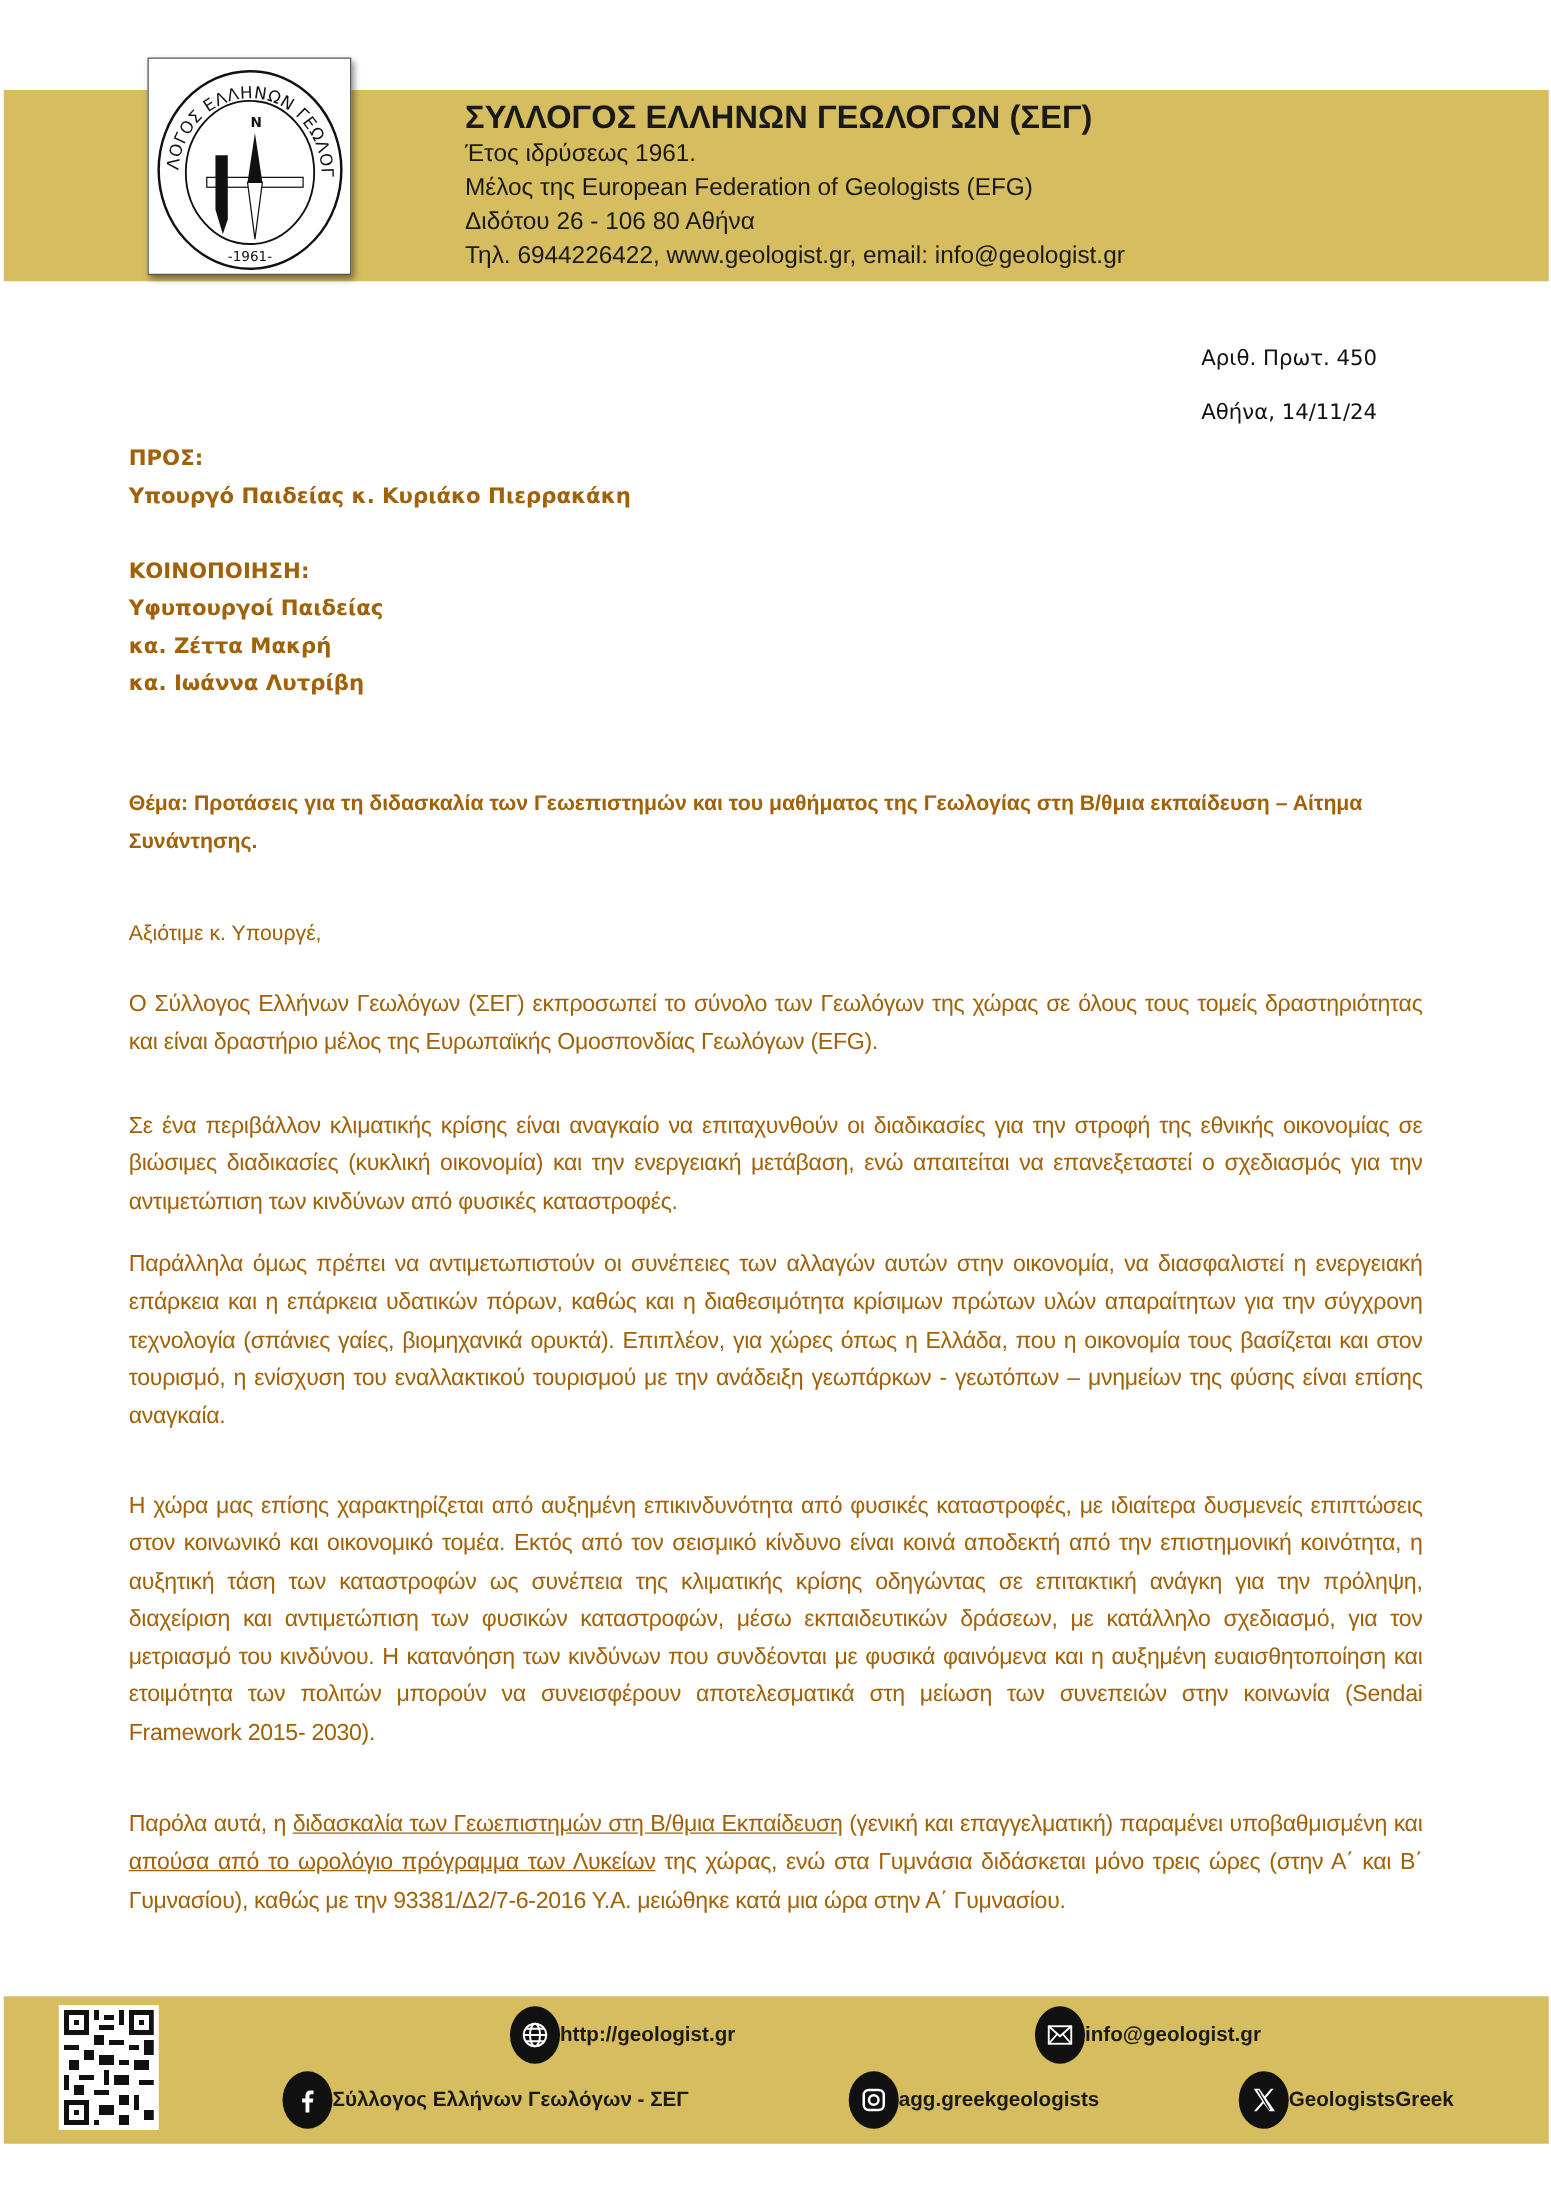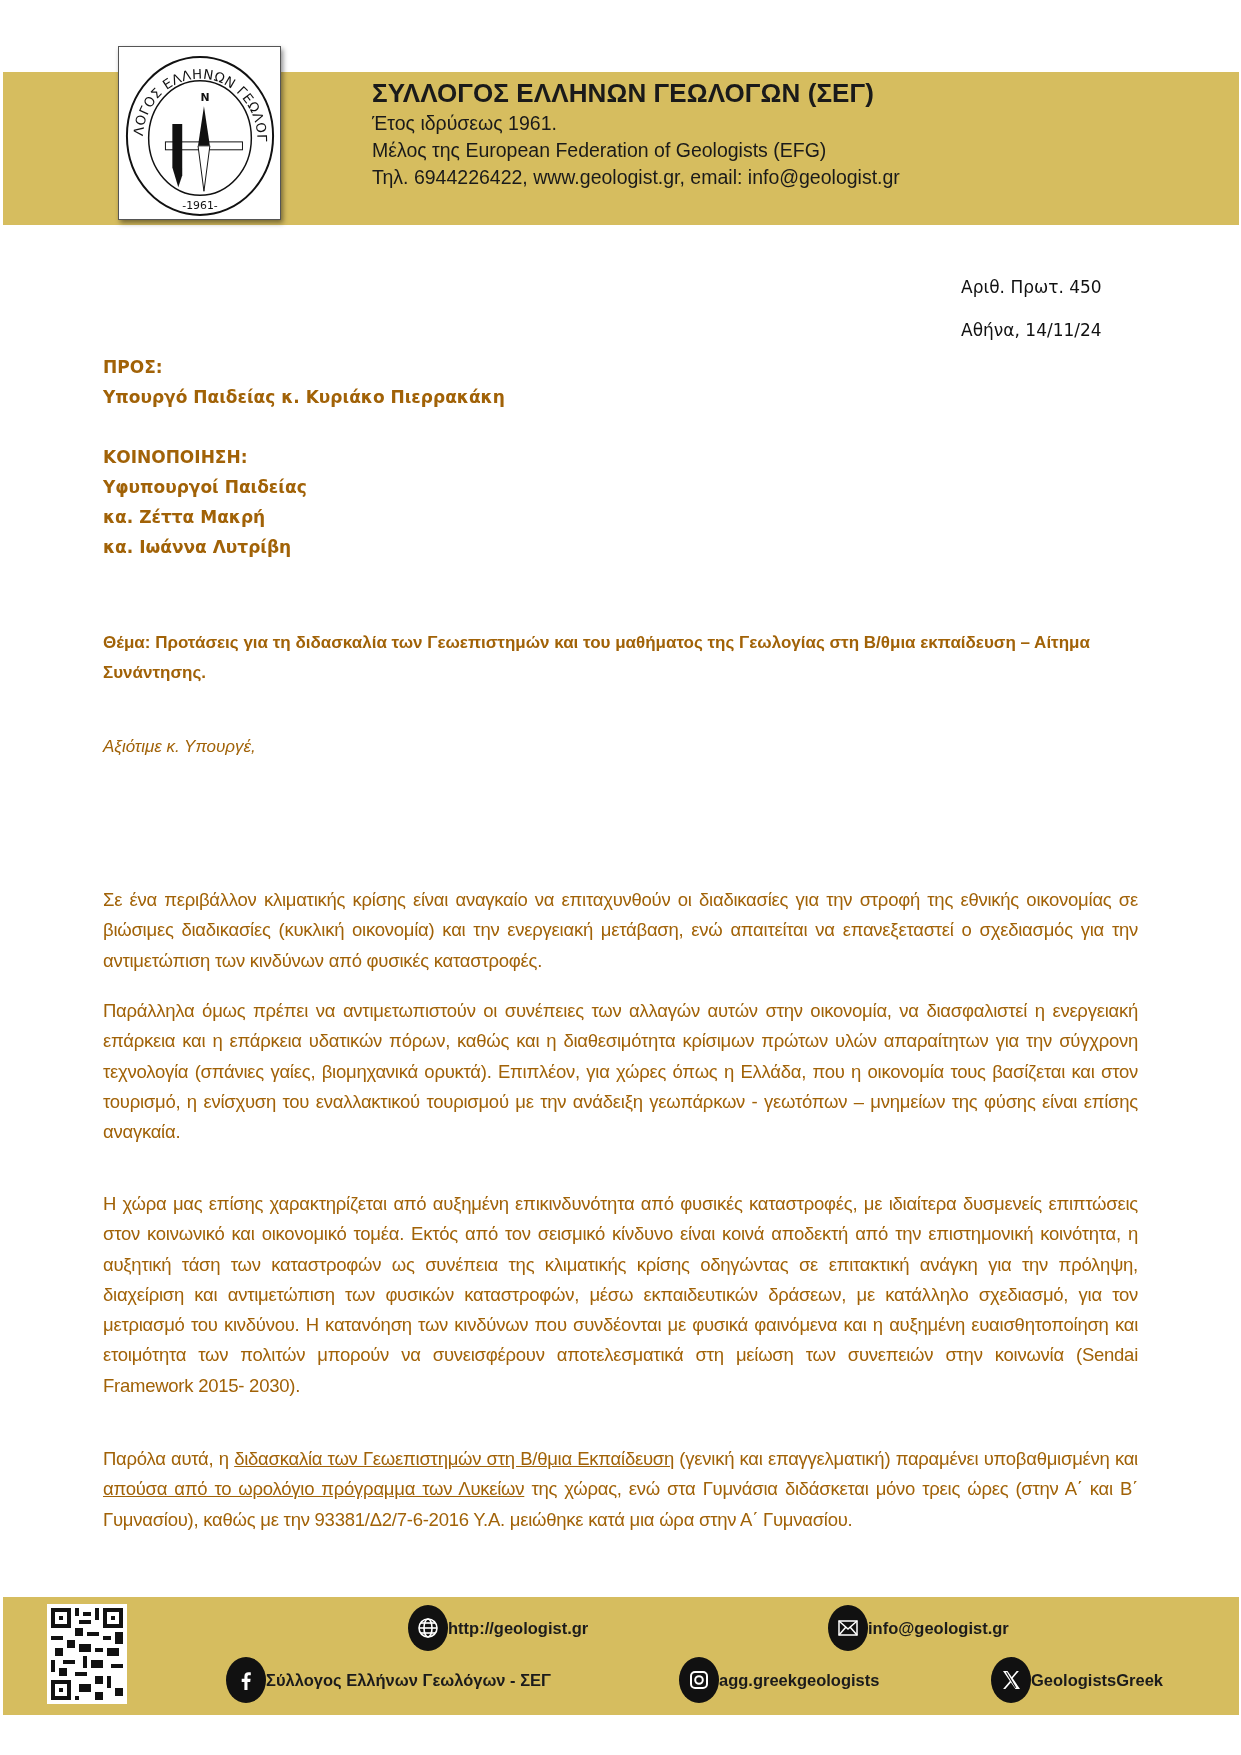--- a/index.html
+++ b/index.html
@@ -25,21 +25,21 @@
   
   .meta { position: absolute; left: 961px; top: 266px; font-family: "DejaVu Sans", sans-serif; font-size: 17px; color: #111; text-align: center; }
   .meta div { line-height: 43px; height: 43px; }
 
   
   .content { position: absolute; left: 103px; top: 352px; width: 1035px; font-family: "DejaVu Sans", sans-serif; color: #a16207; }
   .bold { font-weight: bold; }
   .addr-line { font-size: 17px; line-height: 30px; height: 30px; }
   .gap30 { height: 30px; }
   .subject { position: absolute; top: 276px; left: 0; width: 1035px; font-size: 17px; line-height: 30px; font-weight: bold; font-family: "Liberation Sans", sans-serif; }
-  .greeting { position: absolute; top: 380px; left: 0; font-size: 17px; line-height: 30px; font-family: "Liberation Sans", sans-serif; font-style: italic; }
+  .greeting { position: absolute; top: 380px; left: 0; font-size: 17px; line-height: 30px; font-family: "Liberation Sans", sans-serif; }
 
   .para {
     position: absolute; left: 0; width: 1035px; font-size: 18.5px; line-height: 30.3px;
     text-align: justify; font-family: "Liberation Sans Narrow", "Liberation Sans", sans-serif;
     letter-spacing: -0.25px;
   }
   .p1 { top: 436px; }
   .p2 { top: 502px; margin-top: 31px; }
   .p3 { top: 644px; }
   .p4 { top: 837px; }
@@ -89,40 +89,42 @@
     <polygon points="84,58 78,98 90,98" fill="#111"></polygon>
     <polygon points="84,98 78,98 84,144 90,98" fill="#fff" stroke="#111" stroke-width="1"></polygon>
     <text x="80" y="162" font-family="DejaVu Sans, sans-serif" font-size="11" fill="#111" text-anchor="middle">-1961-</text>
   </svg>
 </div>
 
 <div class="org-info">
   <div class="org-name">ΣΥΛΛΟΓΟΣ ΕΛΛΗΝΩΝ ΓΕΩΛΟΓΩΝ (ΣΕΓ)</div>
   <div class="org-line">Έτος ιδρύσεως 1961.</div>
   <div class="org-line">Μέλος της European Federation of Geologists (EFG)</div>
+  <div class="org-line">Διδότου 26 - 106 80 Αθήνα</div>
   <div class="org-line">Τηλ. 6944226422, www.geologist.gr, email: info@geologist.gr</div>
 </div>
 
 <div class="meta">
   <div>Αριθ. Πρωτ. 450</div>
   <div>Αθήνα, 14/11/24</div>
 </div>
 
 <div class="content">
   <div class="addr-line bold">ΠΡΟΣ:</div>
   <div class="addr-line bold">Υπουργό Παιδείας κ. Κυριάκο Πιερρακάκη</div>
   <div class="gap30"></div>
   <div class="addr-line bold">ΚΟΙΝΟΠΟΙΗΣΗ:</div>
   <div class="addr-line bold">Υφυπουργοί Παιδείας</div>
   <div class="addr-line bold">κα. Ζέττα Μακρή</div>
   <div class="addr-line bold">κα. Ιωάννα Λυτρίβη</div>
 
   <div class="subject">Θέμα: Προτάσεις για τη διδασκαλία των Γεωεπιστημών και του μαθήματος της Γεωλογίας στη Β/θμια εκπαίδευση – Αίτημα Συνάντησης.</div>
   <div class="greeting">Αξιότιμε κ. Υπουργέ,</div>
 
+  <p class="para p1">Ο Σύλλογος Ελλήνων Γεωλόγων (ΣΕΓ) εκπροσωπεί το σύνολο των Γεωλόγων της χώρας σε όλους τους τομείς δραστηριότητας και είναι δραστήριο μέλος της Ευρωπαϊκής Ομοσπονδίας Γεωλόγων (EFG).</p>
   <p class="para p2">Σε ένα περιβάλλον κλιματικής κρίσης είναι αναγκαίο να επιταχυνθούν οι διαδικασίες για την στροφή της εθνικής οικονομίας σε βιώσιμες διαδικασίες (κυκλική οικονομία) και την ενεργειακή μετάβαση, ενώ απαιτείται να επανεξεταστεί ο σχεδιασμός για την αντιμετώπιση των κινδύνων από φυσικές καταστροφές.</p>
   <p class="para p3">Παράλληλα όμως πρέπει να αντιμετωπιστούν οι συνέπειες των αλλαγών αυτών στην οικονομία, να διασφαλιστεί η ενεργειακή επάρκεια και η επάρκεια υδατικών πόρων, καθώς και η διαθεσιμότητα κρίσιμων πρώτων υλών απαραίτητων για την σύγχρονη τεχνολογία (σπάνιες γαίες, βιομηχανικά ορυκτά). Επιπλέον, για χώρες όπως η Ελλάδα, που η οικονομία τους βασίζεται και στον τουρισμό, η ενίσχυση του εναλλακτικού τουρισμού με την ανάδειξη γεωπάρκων - γεωτόπων – μνημείων της φύσης είναι επίσης αναγκαία.</p>
   <p class="para p4">Η χώρα μας επίσης χαρακτηρίζεται από αυξημένη επικινδυνότητα από φυσικές καταστροφές, με ιδιαίτερα δυσμενείς επιπτώσεις στον κοινωνικό και οικονομικό τομέα. Εκτός από τον σεισμικό κίνδυνο είναι κοινά αποδεκτή από την επιστημονική κοινότητα, η αυξητική τάση των καταστροφών ως συνέπεια της κλιματικής κρίσης οδηγώντας σε επιτακτική ανάγκη για την πρόληψη, διαχείριση και αντιμετώπιση των φυσικών καταστροφών, μέσω εκπαιδευτικών δράσεων, με κατάλληλο σχεδιασμό, για τον μετριασμό του κινδύνου. Η κατανόηση των κινδύνων που συνδέονται με φυσικά φαινόμενα και η αυξημένη ευαισθητοποίηση και ετοιμότητα των πολιτών μπορούν να συνεισφέρουν αποτελεσματικά στη μείωση των συνεπειών στην κοινωνία (Sendai Framework 2015- 2030).</p>
   <p class="para p5"><span>Παρόλα αυτά, η </span><span class="u">διδασκαλία των Γεωεπιστημών στη Β/θμια Εκπαίδευση</span><span> (γενική και επαγγελματική) παραμένει υποβαθμισμένη και </span><span class="u">απούσα από το ωρολόγιο πρόγραμμα των Λυκείων</span><span> της χώρας, ενώ στα Γυμνάσια διδάσκεται μόνο τρεις ώρες (στην Α΄ και Β΄ Γυμνασίου), καθώς με την 93381/Δ2/7-6-2016 Υ.Α. μειώθηκε κατά μια ώρα στην Α΄ Γυμνασίου.</span></p>
 </div>
 
 <div class="footer-band"></div>
 
 <div class="qr">
   <svg viewBox="0 0 18 23" shape-rendering="crispEdges">

